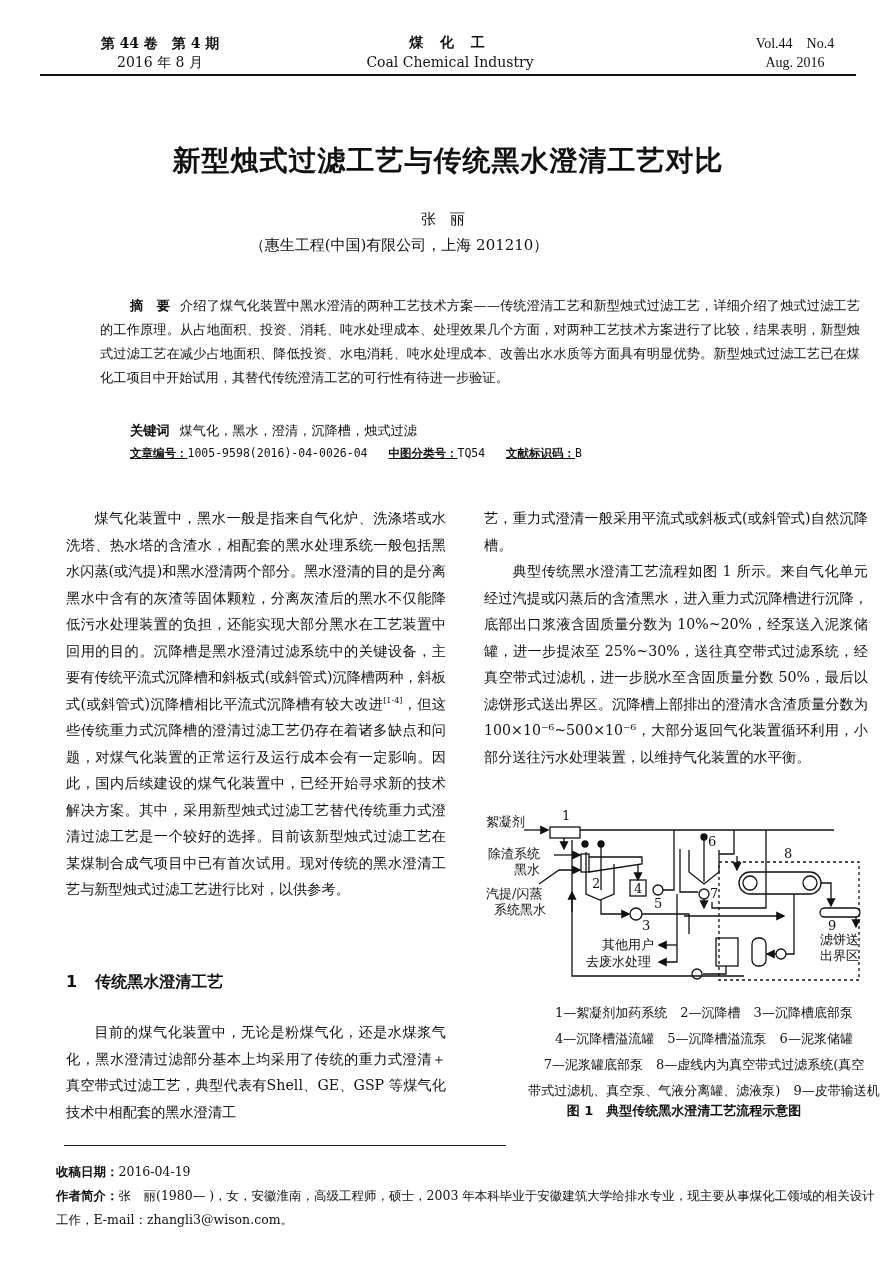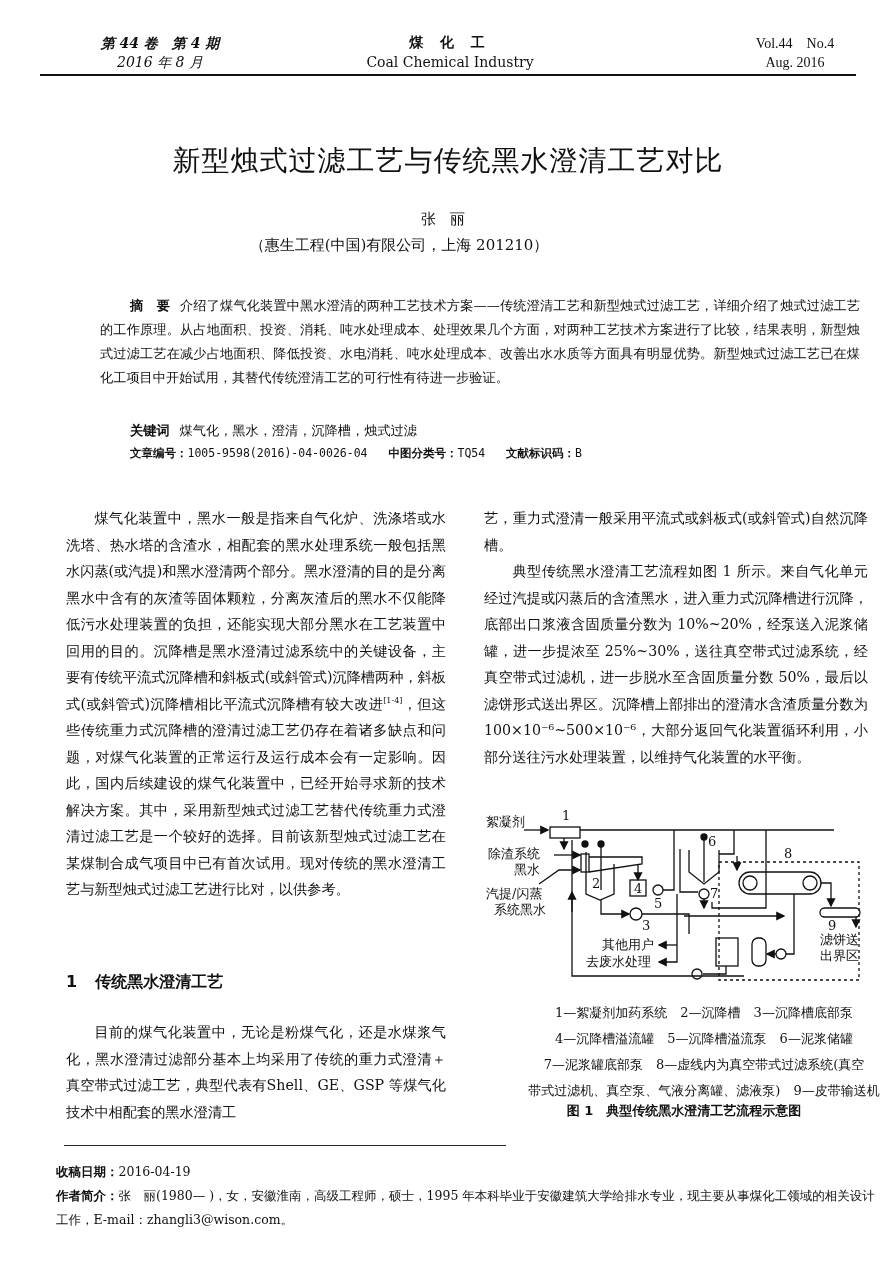--- a/index.html
+++ b/index.html
@@ -1,36 +1,36 @@
 <!DOCTYPE html>
 <html><head>
 <meta charset="utf-8">
 <style>
   html, body { margin: 0; padding: 0; background: #ffffff; }
   body { width: 896px; height: 1284px; position: relative; overflow: hidden; color: #111; font-family: "DejaVu Serif", "Liberation Serif", serif; }
   .abs { position: absolute; }
 
   
-  .hdr-left { left: 90px; top: 34px; font-size: 14px; line-height: 19px; text-align: center; width: 140px; font-style: italic; }
+  .hdr-left { left: 90px; top: 34px; font-size: 14px; line-height: 19px; text-align: center; width: 140px; }
   .hdr-left .l1 { font-weight: bold; }
   .hdr-center { left: 340px; top: 32px; width: 220px; text-align: center; font-size: 14px; line-height: 20px; }
   .hdr-center .cn { font-weight: bold; letter-spacing: 6px; }
   .hdr-right { left: 735px; top: 34px; width: 120px; text-align: center; font-size: 14px; line-height: 19px; font-family: "Liberation Serif", serif; }
   .hdr-rule { left: 40px; top: 74px; width: 816px; height: 0; border-top: 2px solid #111; }
 
-  .title { left: 0; top: 142px; width: 896px; text-align: center; font-family: "DejaVu Sans", sans-serif; font-weight: normal; font-size: 28px; letter-spacing: 1px; }
+  .title { left: 0; top: 142px; width: 896px; text-align: center; font-family: "DejaVu Sans", sans-serif; font-weight: bold; font-size: 28px; letter-spacing: 1px; }
   .author { left: 2px; top: 210px; width: 896px; text-align: center; font-size: 15px; letter-spacing: 14px; }
   .affil { left: 0; top: 236px; width: 798px; text-align: center; font-size: 15px; }
 
   .abstract { left: 100px; top: 294px; width: 760px; font-size: 13.2px; line-height: 24px; text-align: justify; }
   .abstract .lbl { font-weight: bold; font-family: "DejaVu Sans", sans-serif; margin-right: 10px; padding-left: 30px; }
   .keywords { left: 130px; top: 422px; font-size: 13.2px; }
   .keywords .lbl { font-weight: bold; font-family: Liberation Serif, serif; margin-right: 10px; }
   .meta-line { left: 130px; top: 446px; font-size: 11.5px; font-family: "DejaVu Sans Mono", monospace; }
-  .meta-line .lbl { font-weight: bold; font-family: "DejaVu Sans", sans-serif; }
+  .meta-line .lbl { font-weight: bold; font-family: "DejaVu Sans", sans-serif; text-decoration: underline; }
   .meta-line .gap { display: inline-block; width: 14px; }
 
   .col { font-size: 14.2px; line-height: 26.5px; text-align: justify; }
   .col p { margin: 0; text-indent: 2em; }
   .col-left { left: 66px; top: 505px; width: 380px; }
   .col-right { left: 484px; top: 505px; width: 384px; }
   .sup { font-size: 8px; vertical-align: super; line-height: 0; }
   .section-heading { left: 66px; top: 972px; font-family: "DejaVu Sans", sans-serif; font-weight: bold; font-size: 16px; }
   .section-heading .num { margin-right: 18px; }
   .col-left2 { left: 66px; top: 1019px; width: 380px; }
@@ -181,14 +181,14 @@
   <div>1—絮凝剂加药系统　2—沉降槽　3—沉降槽底部泵</div>
   <div>4—沉降槽溢流罐　5—沉降槽溢流泵　6—泥浆储罐</div>
   <div>7—泥浆罐底部泵　8—虚线内为真空带式过滤系统(真空</div>
   <div>带式过滤机、真空泵、气液分离罐、滤液泵)　9—皮带输送机</div>
 </div>
 <div class="abs fig-caption">图 1　典型传统黑水澄清工艺流程示意图</div>
 
 <div class="abs foot-rule"></div>
 <div class="abs footnote">
   <div><span class="lbl">收稿日期：</span><span>2016-04-19</span></div>
-  <div><span class="lbl">作者简介：</span><span>张　丽(1980— )，女，安徽淮南，高级工程师，硕士，1995 年本科毕业于安徽建筑大学给排水专业，现主要从事煤化工领域的相关设计工作，E-mail：zhangli3@wison.com。</span></div>
+  <div><span class="lbl">作者简介：</span><span>张　丽(1980— )，女，安徽淮南，高级工程师，硕士，2003 年本科毕业于安徽建筑大学给排水专业，现主要从事煤化工领域的相关设计工作，E-mail：zhangli3@wison.com。</span></div>
 </div>
 
 </body></html>

